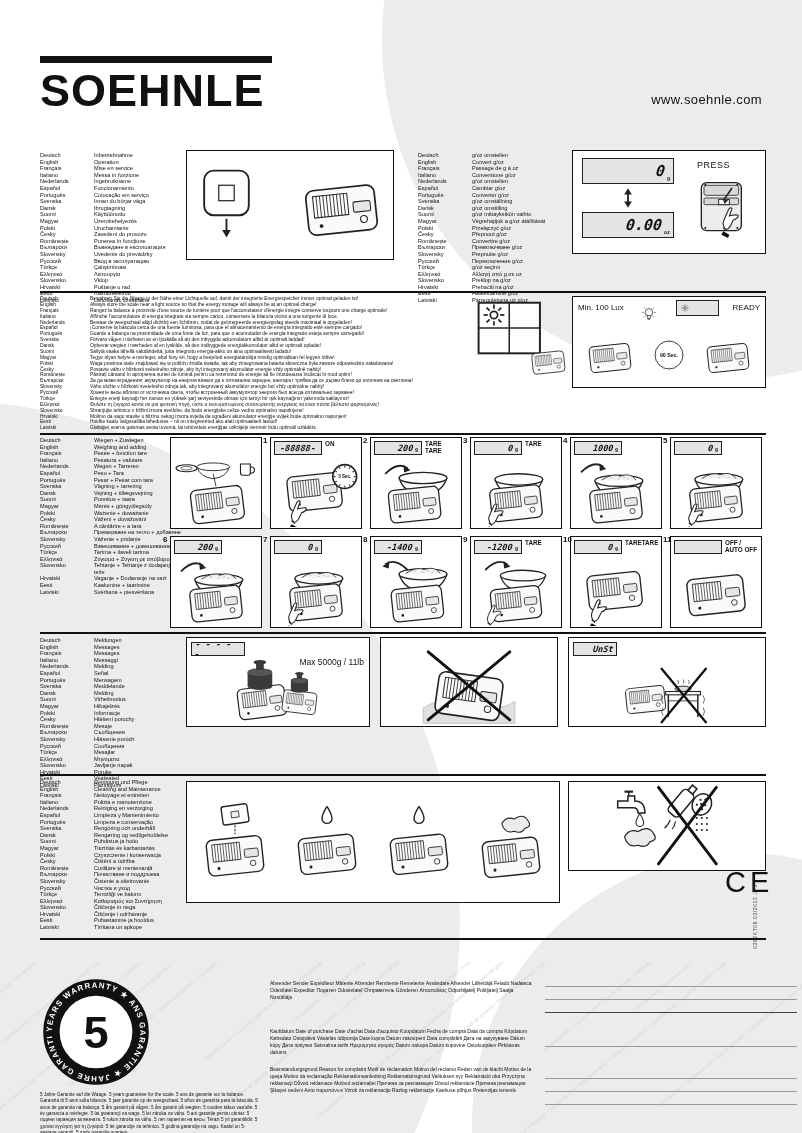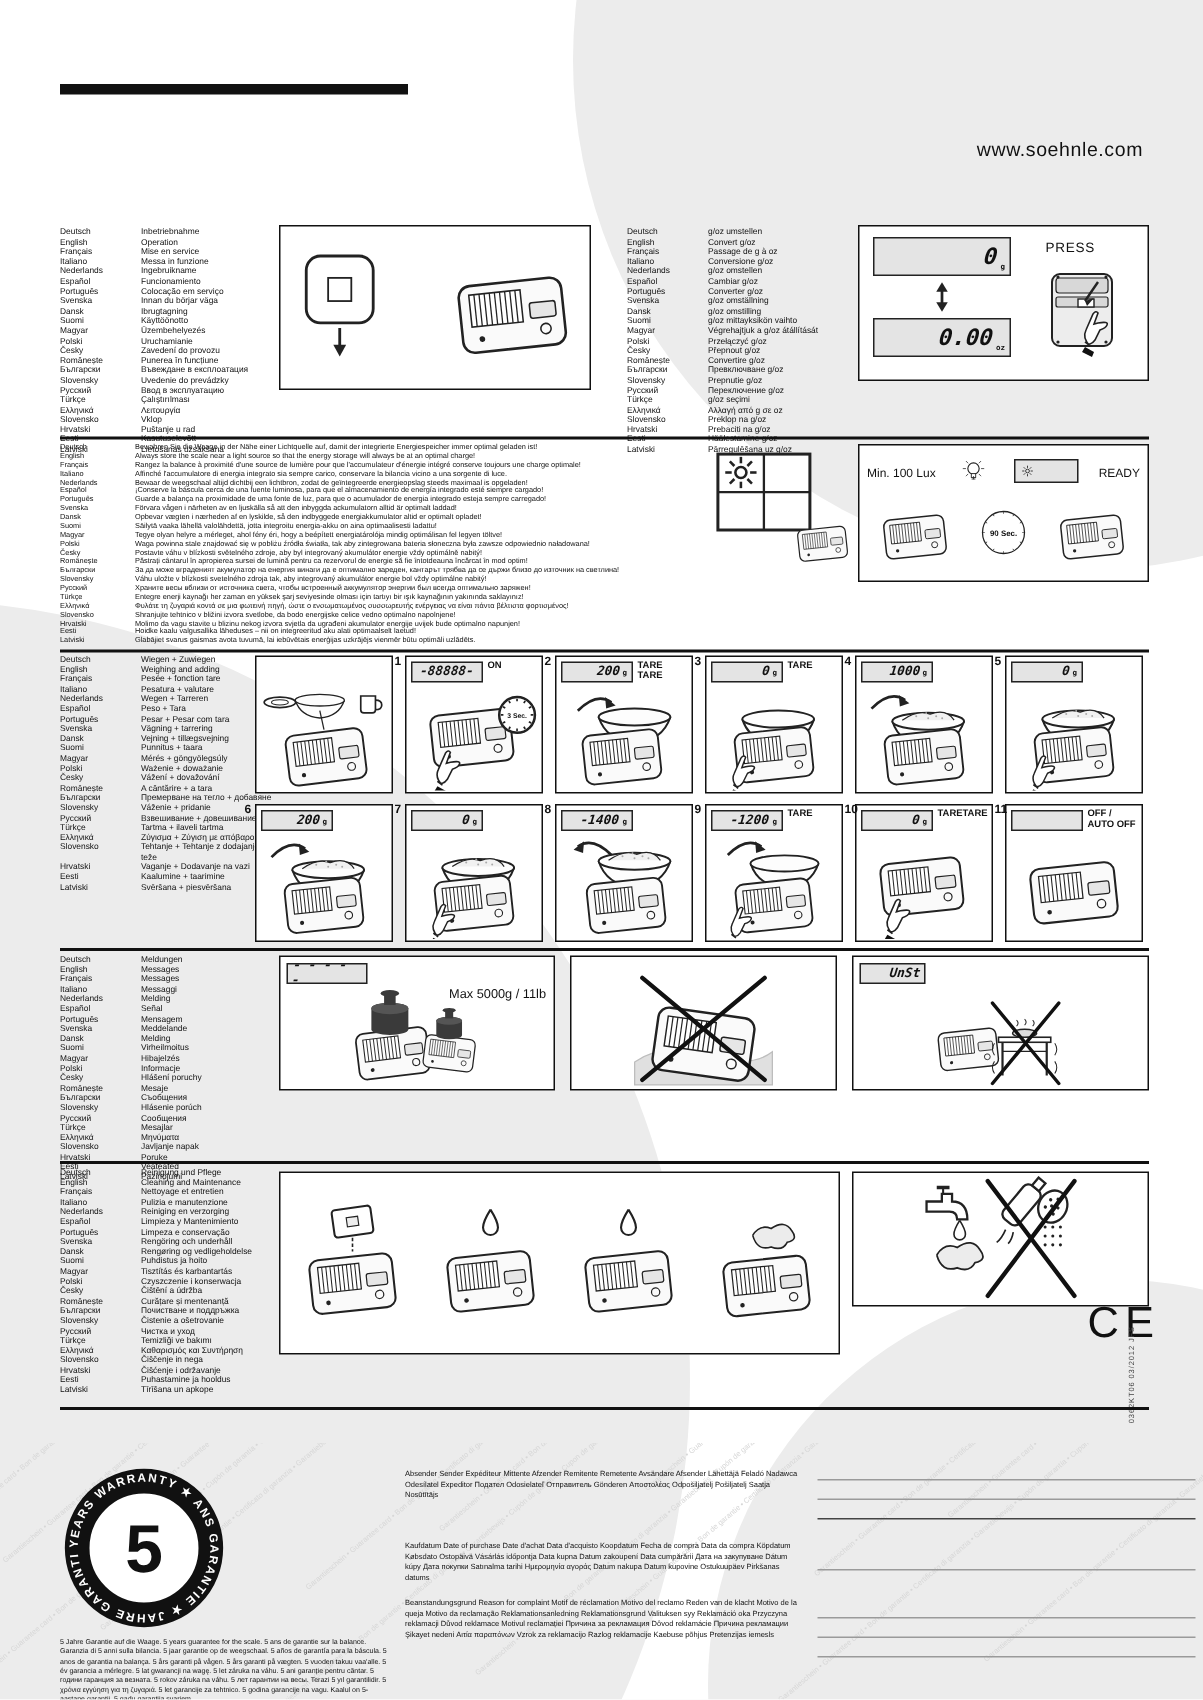--- a/index.html
+++ b/index.html
@@ -36,21 +36,21 @@
   .b-convert{left:572px;top:150px;width:194px;height:104px;display:flex;padding:7px;}
   .cv-left{width:96px;display:flex;flex-direction:column;align-items:center;}
   .lcd.cv{width:92px;height:26px;font-size:15px;flex:none;}
   .cv-arrow{width:14px;height:24px;margin:2px 0;}
   .cv-right{flex:1;position:relative;}
   .cv-press{position:absolute;left:2px;top:2px;font-size:9px;letter-spacing:.5px;margin-left:19px;}
   .cv-back{position:absolute;right:-2px;top:10px;width:80px;height:80px;}
   
   .win{left:474px;top:298px;width:92px;height:80px;z-index:1;}
   .b-energy{left:572px;top:296px;width:194px;height:92px;padding:3px 5px;}
-  .en-top{display:flex;align-items:center;gap:13px;}
+  .en-top{display:flex;align-items:flex-start;gap:13px;}
   .en-lux{font-size:8px;padding-top:3px;white-space:nowrap;}
   .en-bulb{width:24px;height:28px;flex:none;}
   .lcd.en-lcd{width:52px;height:16px;justify-content:flex-start;margin-left:2px;}
   .en-sun{width:10px;height:10px;}
   .en-ready{font-size:8px;padding-top:3px;}
   .en-bottom{display:flex;align-items:center;justify-content:space-between;margin-top:2px;}
   .en-scale{width:64px;height:50px;}
   .en-clock{width:42px;height:42px;}
   
   .steprow{position:absolute;left:170px;width:598px;display:flex;gap:8px;z-index:1;}
@@ -91,20 +91,21 @@
 </head>
 <body>
 
 <div class="page">
   <div class="sw sw1"></div>
   <div class="sw sw2"></div>
   <div class="sw sw3"></div>
 
   <div class="z logo">
     <div class="logo-bar"></div>
+    <div class="logo-text">SOEHNLE</div>
   </div>
   <div class="z site">www.soehnle.com</div>
 
   <div class="z lt" style="left:40px;top:152px;width:146px;">
 
   <div class="r">
       <span class="l">Deutsch</span>
       <span class="t">Inbetriebnahme</span>
     </div>
       <div class="r">

